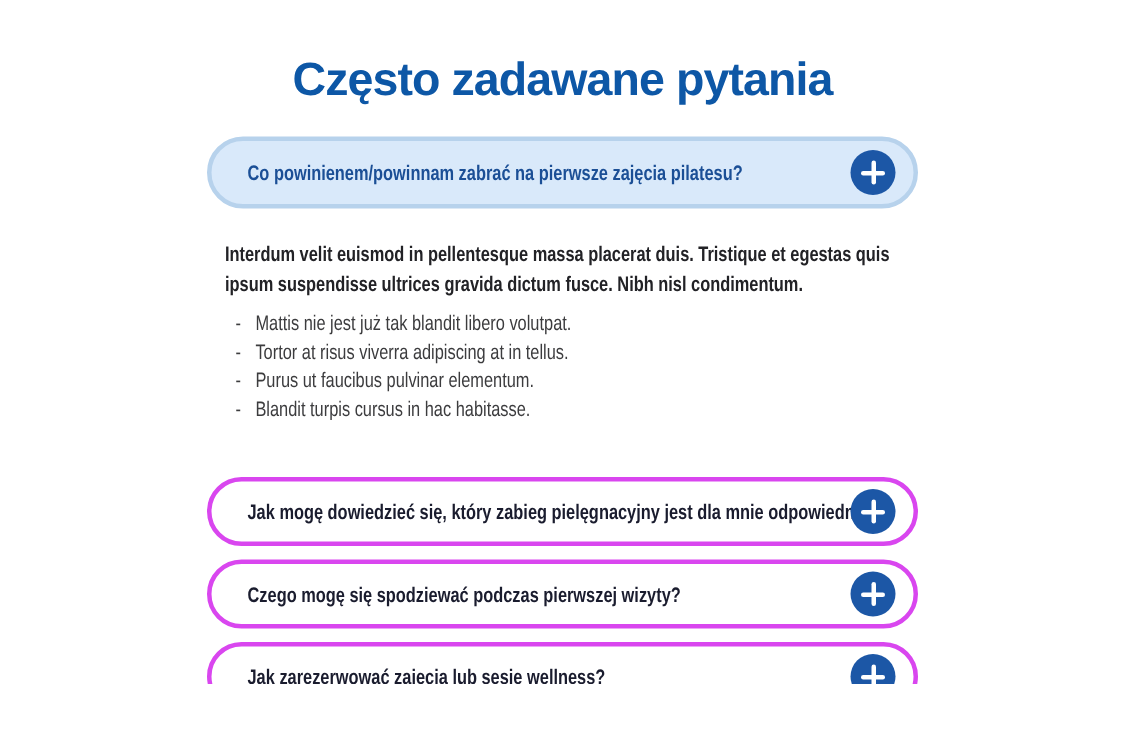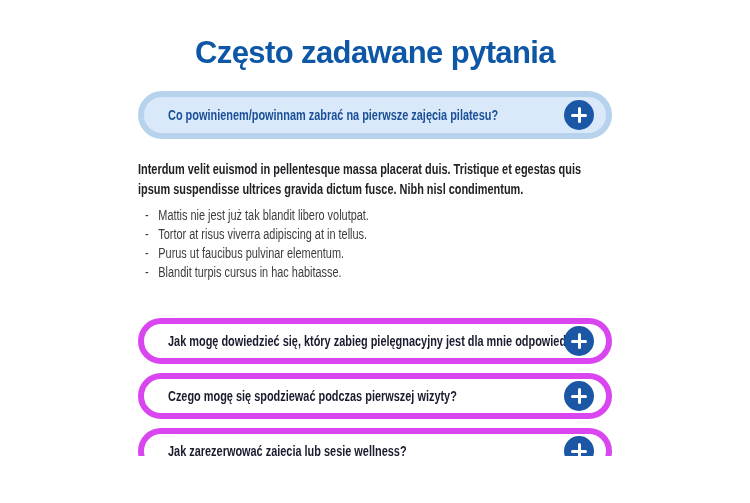--- a/index.html
+++ b/index.html
@@ -28,21 +28,21 @@
     letter-spacing: -0.6px;
     line-height: 38px;
   }
 
   .accordion { margin-top: 19px; }
 
   .acc-item-header {
     position: relative;
     height: 48px;
     border-radius: 25px;
-    border: 6px solid #d946ef;
+    border: 3px solid #d946ef;
     background: #ffffff;
     cursor: pointer;
   }
   .acc-item-header.expanded {
     background: #d9e9fa;
     border-color: #b7d2ec;
   }
   .acc-item-header.collapsed {
     height: 46px;
     margin-top: 9px;
@@ -91,20 +91,21 @@
     margin-top: -1.5px;
   }
   .plus-icon::after {
     top: 7px; bottom: 7px;
     left: 50%; width: 3px;
     margin-left: -1.5px;
   }
 
   .answer {
     margin-top: 20px;
+    margin-left: 12px;
   }
   .answer-inner {
     width: 585px;
     transform: scaleX(0.78);
     transform-origin: 0 0;
   }
   .answer-paragraph {
     font-size: 14px;
     font-weight: 700;
     color: #222226;

